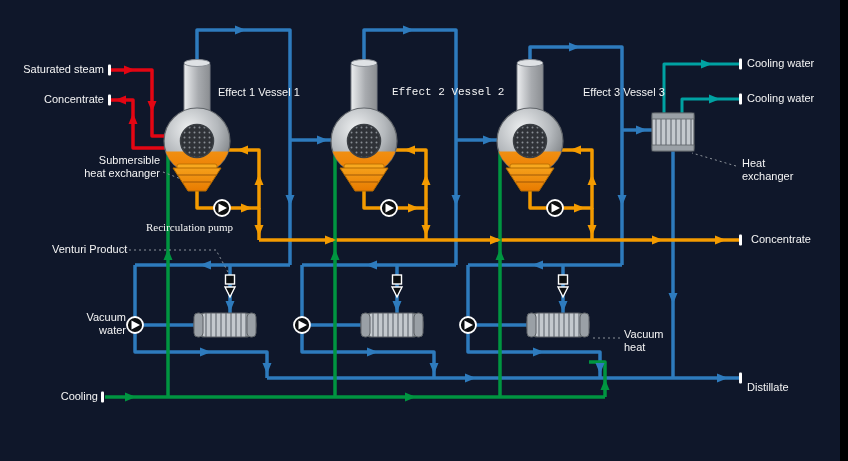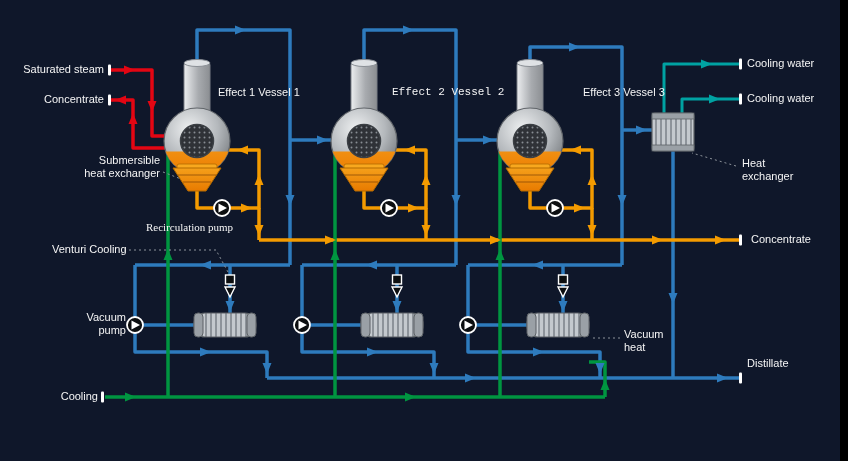--- a/index.html
+++ b/index.html
@@ -252,39 +252,39 @@
   </g>
 </svg>
 
 <div class="lbl r" style="left:6px;top:63px;width:98px;">Saturated steam</div>
 <div class="lbl r" style="left:6px;top:93px;width:98px;">Concentrate</div>
 <div class="lbl r" style="left:38px;top:154px;width:122px;">
   <span class="ln">Submersible</span>
   <span class="ln">heat exchanger</span>
 </div>
 <div class="lbl" style="left:146px;top:221px;font-family:Liberation Serif, serif;">Recirculation pump</div>
-<div class="lbl" style="left:52px;top:243px;">Venturi Cooling</div>
+<div class="lbl" style="left:52px;top:243px;">Venturi Product</div>
 <div class="lbl r" style="left:40px;top:311px;width:86px;">
   <span class="ln">Vacuum</span>
-  <span class="ln">pump</span>
+  <span class="ln">water</span>
 </div>
 <div class="lbl r" style="left:6px;top:390px;width:92px;">Cooling</div>
 
 <div class="lbl" style="left:747px;top:57px;">Cooling water</div>
 <div class="lbl" style="left:747px;top:92px;">Cooling water</div>
 <div class="lbl" style="left:742px;top:157px;">
   <span class="ln">Heat</span>
   <span class="ln">exchanger</span>
 </div>
 <div class="lbl" style="left:723px;top:233px;margin-left:28px;">Concentrate</div>
 <div class="lbl" style="left:624px;top:328px;">
   <span class="ln">Vacuum</span>
   <span class="ln">heat</span>
 </div>
-<div class="lbl" style="left:747px;top:357px;">Distillate</div>
+<div class="lbl" style="left:747px;top:381px;">Distillate</div>
 
 <div class="vlbl" style="left:218px;top:66px;">
   <span class="ln">Effect 1</span>
   <span class="ln">Vessel 1</span>
 </div>
 <div class="vlbl" style="left:392px;top:66px;font-family:Liberation Mono, monospace;">
   <span class="ln">Effect 2</span>
   <span class="ln">Vessel 2</span>
 </div>
 <div class="vlbl" style="left:583px;top:66px;">

